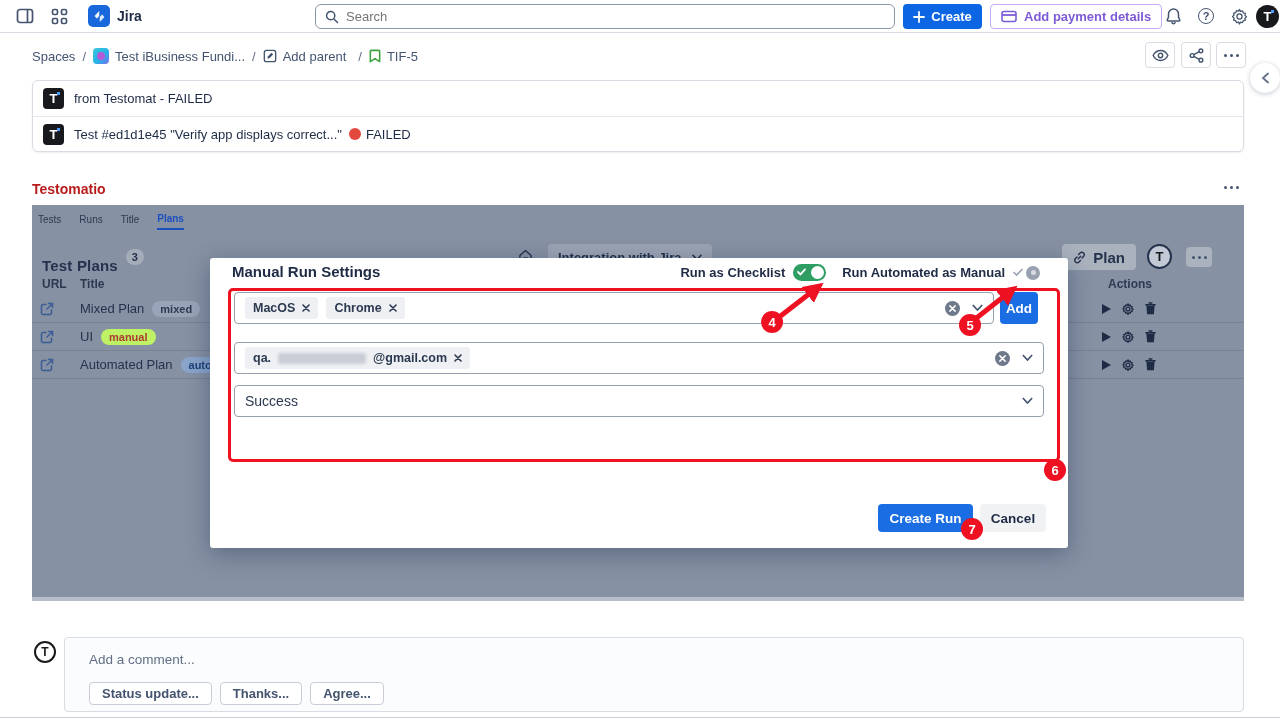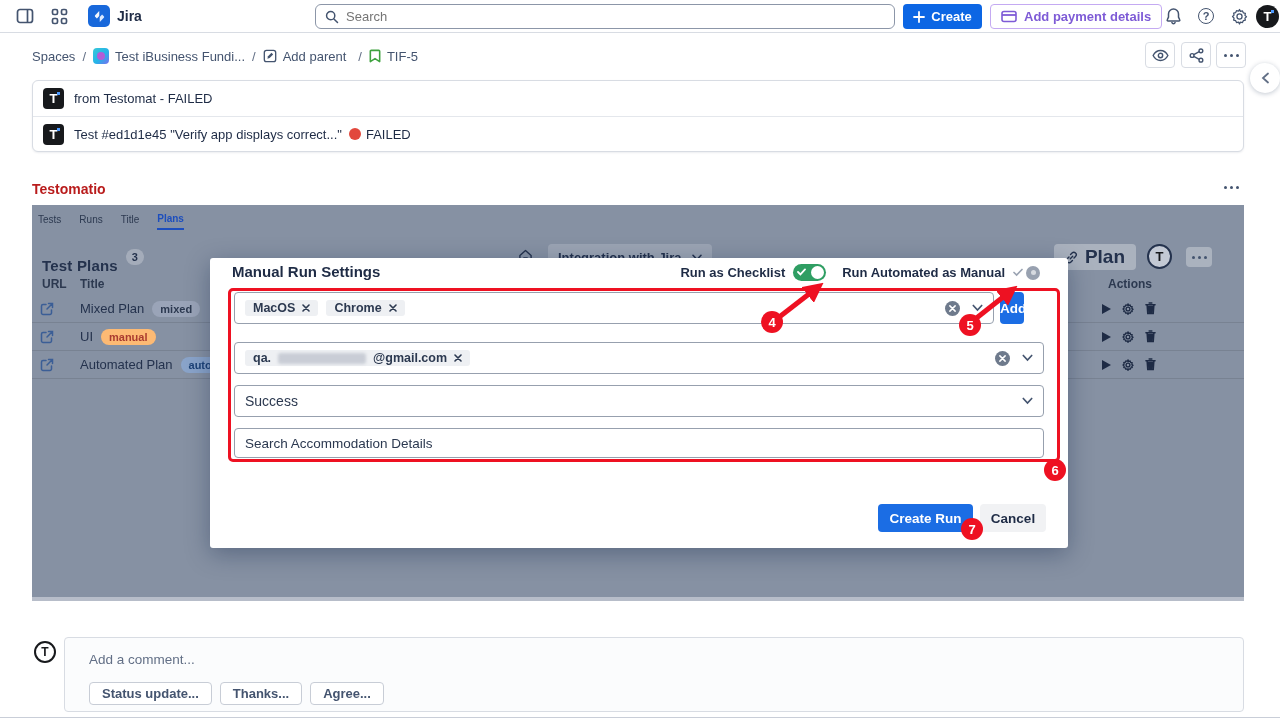--- a/index.html
+++ b/index.html
@@ -47,51 +47,51 @@
   .dots b { width:3px; height:3px; border-radius:50%; background:#44546f; }
   .panel { left:32px; top:205px; width:1212px; height:396px; background:#8691a3; z-index:1; overflow:hidden; }
   .panel-foot { position:absolute; left:0; bottom:0; width:100%; height:4px; background:#b7bdc9; }
   .tabs { display:flex; gap:18px; padding:6px 6px 0 6px; height:26px; align-items:center; }
   .tab { font-size:10px; color:#2c3950; cursor:pointer; padding-bottom:4px; }
   .tab.active { color:#1d4ebd; font-weight:bold; border-bottom:2px solid #1d4ebd; }
   .plans-head { position:absolute; left:0; top:36px; width:100%; height:32px; display:flex; align-items:center; padding:0 10px; }
   .plans-title { font-size:15px; color:#24324d; font-weight:bold; letter-spacing:.2px;margin-top:16px; }
   .count-pill { margin-left:8px; min-width:18px; height:16px; padding:0 5px; background:rgba(255,255,255,.25); border-radius:8px; font-size:11px; color:#24324d; display:flex; align-items:center; justify-content:center; font-weight:bold; }
   .filter-btn { position:absolute; left:482px; top:3px; height:26px; display:flex; align-items:center; gap:10px; padding:5px 10px; background:rgba(255,255,255,.18); border-radius:4px; font-size:13px; color:#24324d; font-weight:bold; cursor:pointer; }
-  .plan-btn { position:absolute; right:108px; top:3px; height:26px; display:flex; align-items:center; gap:7px; padding:0 11px; background:rgba(255,255,255,.30); border-radius:4px; font-size:19px; color:#24324d; font-weight:bold; cursor:pointer; }
+  .plan-btn { position:absolute; right:108px; top:3px; height:26px; display:flex; align-items:center; gap:7px; padding:0 11px; background:rgba(255,255,255,.30); border-radius:4px; font-size:15px; color:#24324d; font-weight:bold; cursor:pointer; }
   .panel-avatar { position:absolute; right:72px; top:3px; width:25px; height:25px; border-radius:50%; border:2px solid #24324d; background:#c3c9d4; color:#17191c; font-size:13px; font-weight:bold; display:flex; align-items:center; justify-content:center; cursor:pointer; }
   .panel-more { position:absolute; right:32px; top:6px; width:26px; height:20px; background:rgba(255,255,255,.30); border-radius:4px; display:flex; align-items:center; justify-content:center; cursor:pointer; }
   .colhead { position:absolute; left:0; top:72px; width:100%; height:18px; font-size:12px; font-weight:bold; color:#2c3950; }
   .prow { position:absolute; left:0; width:100%; height:28px; display:flex; align-items:center; border-bottom:1px solid rgba(0,0,0,.10); }
   .extlink { margin-left:8px; cursor:pointer; }
   .ptitle { position:absolute; left:48px; font-size:13px; color:#24324d; cursor:pointer; }
   .pbadge { font-size:11px; font-weight:bold; padding:2px 8px; border-radius:9px; margin-left:8px; }
   .pbadge.mixed { background:#9aa4b8; color:#2c3950; }
-  .pbadge.manual { background:#fdba74; color:#aa3c30; }
+  .pbadge.manual { background:#bef264; color:#aa3c30; }
   .pbadge.auto { background:#8aa4ca; color:#1d4277; }
   .acticons { position:absolute; right:88px; display:flex; gap:11px; align-items:center; }
   .playico { width:0; height:0; border-left:9px solid #1e2b45; border-top:5.5px solid transparent; border-bottom:5.5px solid transparent; cursor:pointer; }
 
   
   .modal { left:210px; top:258px; width:858px; height:290px; background:#fff; border-radius:3px; box-shadow:0 6px 24px rgba(9,30,66,.35); z-index:10; }
   .modal-title { position:absolute; left:22px; top:5px; font-size:15px; font-weight:bold; color:#1e2b45; }
   .mlabel { font-size:13px; color:#1e2b45; font-weight:bold; }
   .toggle-on { width:33px; height:17px; border-radius:9px; background:#2f9e63; position:relative; cursor:pointer; }
   .toggle-on::after { content:""; position:absolute; right:2px; top:2px; width:13px; height:13px; border-radius:50%; background:#fff; }
   .toggle-on svg { position:absolute; left:4px; top:4px; }
   .mini-toggle { display:flex; align-items:center; gap:3px; cursor:pointer; }
   .mini-knob { width:14px; height:14px; border-radius:50%; background:#98a1b0; position:relative; }
   .mini-knob::after { content:""; position:absolute; left:4.5px; top:4.5px; width:5px; height:5px; border-radius:50%; background:#d6dae0; }
   .minput { position:absolute; left:24px; height:32px; background:#fff; border:1px solid #97a0ae; border-radius:4px; display:flex; align-items:center; padding:0 10px; }
-  .tag { height:16px; background:#eef0f3; border-radius:3px; display:flex; align-items:center; gap:7px; padding:0 8px; font-size:12.5px; color:#2c3950; font-weight:bold; margin-right:8px; }
+  .tag { height:22px; background:#eef0f3; border-radius:3px; display:flex; align-items:center; gap:7px; padding:0 8px; font-size:12.5px; color:#2c3950; font-weight:bold; margin-right:8px; }
   .tag .x { cursor:pointer; }
   .blurred { width:88px; height:11px; border-radius:3px; background:#c9cdd6; filter:blur(1.5px); }
   .clear-ico { width:15px; height:15px; border-radius:50%; background:#6e7a8c; display:flex; align-items:center; justify-content:center; cursor:pointer; }
   .chev { cursor:pointer; }
-  .btn-add { position:absolute; left:790px; top:34px; width:24px; height:32px; background:#1b6de4; color:#fff; border:none; border-radius:4px; font-size:13.5px; font-weight:bold; cursor:pointer; font-family:"Liberation Sans",sans-serif; }
+  .btn-add { position:absolute; left:790px; top:34px; width:38px; height:32px; background:#1b6de4; color:#fff; border:none; border-radius:4px; font-size:13.5px; font-weight:bold; cursor:pointer; font-family:"Liberation Sans",sans-serif; }
   .val-input { border:none; outline:none; flex:1; font-size:13.5px; color:#2c3950; font-family:"Liberation Sans",sans-serif; background:transparent; }
   .btn-createrun { position:absolute; left:668px; top:246px; width:95px; height:28px; background:#1b6de4; color:#fff; border:none; border-radius:4px; font-size:13.5px; font-weight:bold; cursor:pointer; font-family:"Liberation Sans",sans-serif; }
   .btn-cancel { position:absolute; left:770px; top:246px; width:66px; height:28px; background:#f1f2f4; color:#1e2b45; border:none; border-radius:4px; font-size:13.5px; font-weight:bold; cursor:pointer; font-family:"Liberation Sans",sans-serif; }
 
   
   .red-rect { left:228px; top:288px; width:832px; height:174px; border:3px solid #ee1122; border-radius:5px; z-index:12; pointer-events:none; }
   .ann-badge { position:absolute; width:22px; height:22px; border-radius:50%; background:#ee1122; color:#fff; font-size:13px; font-weight:bold; display:flex; align-items:center; justify-content:center; z-index:31; }
   .ann-svg { left:0; top:0; width:1280px; height:721px; z-index:30; pointer-events:none; }
 
   
@@ -445,23 +445,20 @@
     <span class="clear-ico" style="margin-right:12px;">
       <svg width="7" height="7" viewBox="0 0 8 8">
           <path d="M1 1l6 6M7 1 1 7" stroke="#fff" stroke-width="1.7" stroke-linecap="round"></path>
         </svg>
     </span>
     <svg class="chev" width="11" height="8" viewBox="0 0 11 8">
         <path d="M1.3 1.5 5.5 6l4.2-4.5" fill="none" stroke="#44546f" stroke-width="1.7" stroke-linecap="round"></path>
       </svg>
   </div>
 
-  <div class="minput" style="top:170px; width:810px; height:30px;">
-    <input class="val-input" value="Search Accommodation Details" style="">
-  </div>
 
   <button class="btn-createrun">Create Run</button>
   <button class="btn-cancel">Cancel</button>
 </div>
 
 <div class="abs red-rect"></div>
 <svg class="abs ann-svg">
   <defs>
     <marker id="ah" markerWidth="4" markerHeight="4" refX="2.6" refY="2" orient="auto">
       <path d="M0,0 L4,2 L0,4 z" fill="#ee1122"></path>

